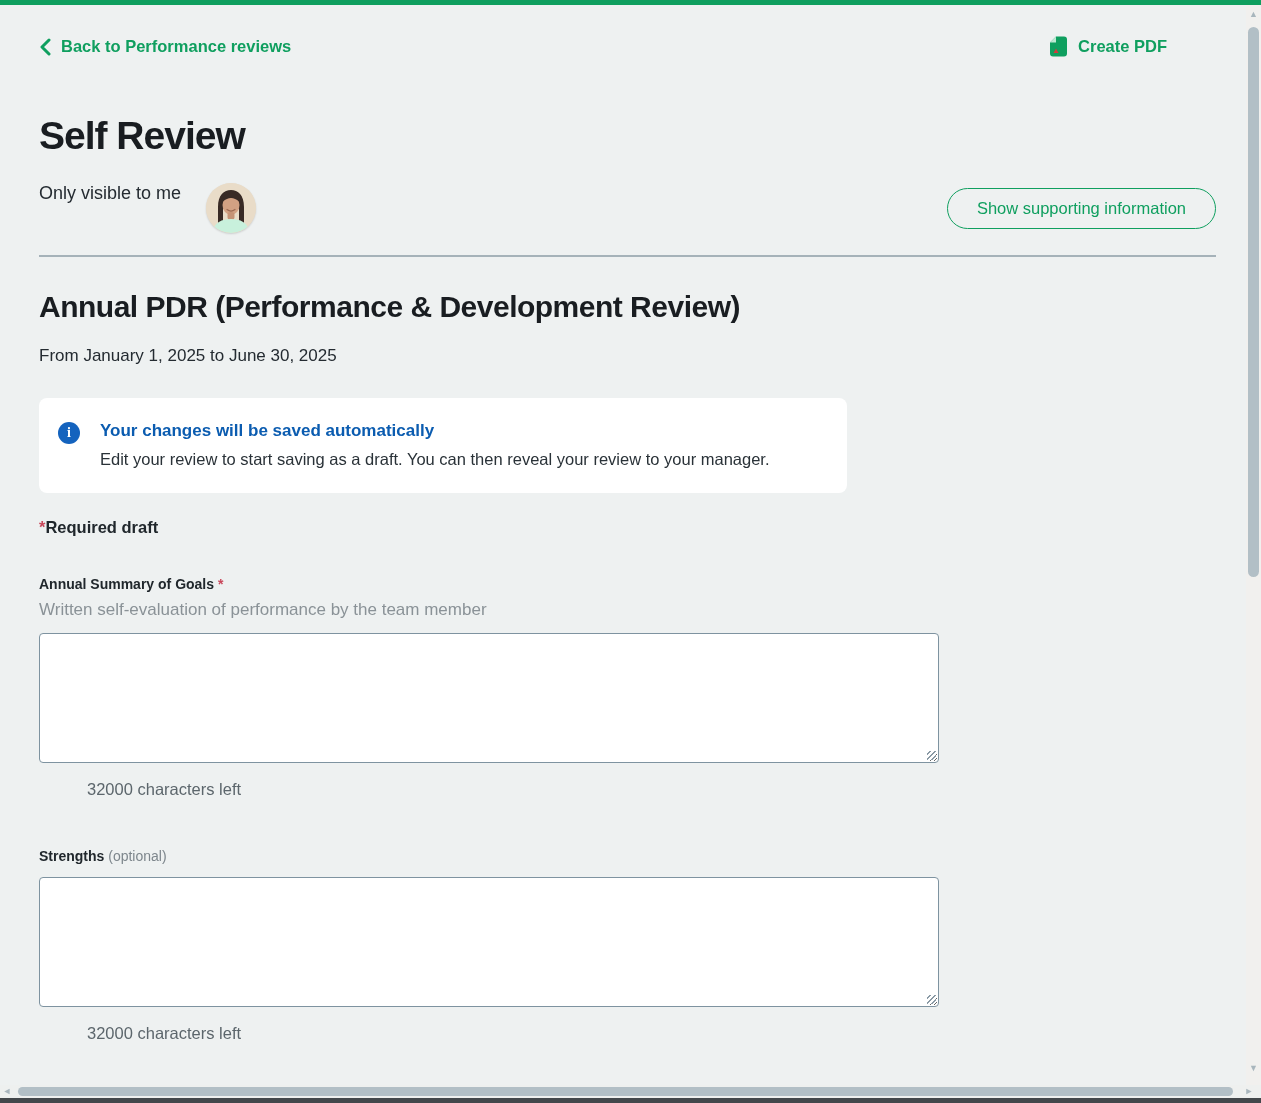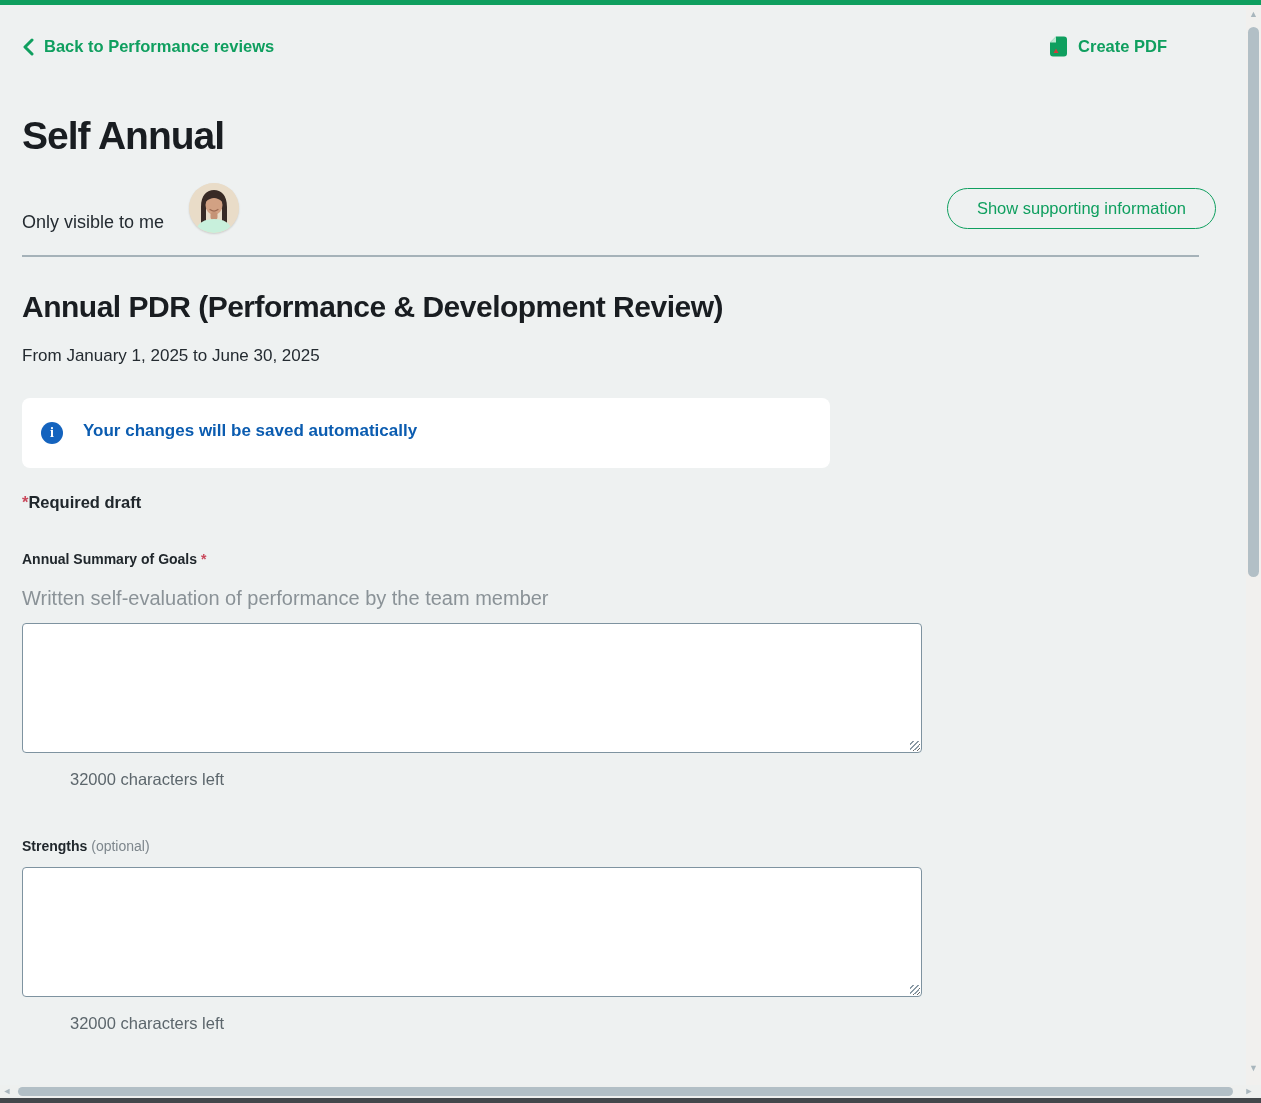--- a/index.html
+++ b/index.html
@@ -7,38 +7,38 @@
   body {
     width:1261px; height:1103px; position:relative; overflow:hidden;
     background:#eef1f1;
     font-family:"Liberation Sans", sans-serif;
     color:#242b31;
   }
   
   .top-accent { position:absolute; top:0; left:0; width:100%; height:5px; background:#0f9f5f; }
 
   
-  .content { position:absolute; top:5px; left:0; width:1246px; padding:31px 30px 0 22px; }
+  .content { position:absolute; top:5px; left:0; width:1246px; padding:31px 30px 0 39px; }
 
   .nav-row { display:flex; justify-content:space-between; align-items:center; }
   .link-green {
     display:flex; align-items:center; gap:10px;
     color:#0f9f5f; font-weight:bold; font-size:16.5px; cursor:pointer;
   }
   .nav-right { padding-right:49px; }
   .chev-icon svg { display:block; }
   .pdf-icon svg { display:block; }
 
   h1.page-title {
     margin:56px 0 0 0; font-size:39px; line-height:46px; font-weight:800;
     letter-spacing:-1px; color:#191d21;
   }
 
   .visibility-row { margin-top:24px; display:flex; justify-content:space-between; align-items:center; height:50px; }
-  .visibility-left { display:flex; align-items:flex-end; gap:25px; }
+  .visibility-left { display:flex; align-items:flex-start; gap:25px; }
   .visibility-label { font-size:18px; color:#242b31; }
   .avatar { width:50px; height:50px; border-radius:50%; overflow:hidden; background:#e9dcc8; box-shadow:0 1px 2px rgba(0,0,0,.15); }
   .avatar svg { display:block; }
 
   .btn-outline {
     border:1.5px solid #0f9f5f; background:transparent; color:#0f9f5f;
     font-family:"Liberation Sans", sans-serif;
     font-weight:normal; font-size:16.5px; padding:0 29px; height:41px;
     border-radius:25px; cursor:pointer;
   }
@@ -61,21 +61,21 @@
     font-family:"Liberation Serif", serif; margin-top:1px;
   }
   .banner-title { font-size:17px; font-weight:bold; color:#0b5cb0; }
   .banner-body { margin-top:9px; font-size:16.5px; color:#2a3238; }
 
   .required-note { margin-top:25px; font-size:16.5px; font-weight:bold; color:#20272c; }
   .req-star { color:#c9485b; font-weight:bold; }
 
   .field-label { margin-top:39px; font-size:14px; font-weight:bold; color:#20272c; }
   .field-label .suffix { font-weight:normal; color:#7d868c; }
-  .field-desc { margin-top:20px; font-size:20px; color:#8a9297; }
+  .field-desc { margin-top:8px; font-size:17px; color:#8a9297; }
   .field-textarea {
     display:block; margin-top:13px; width:900px; height:130px;
     background:#ffffff; border:1px solid #7e93a0; border-radius:4px;
     resize:vertical; padding:10px 12px; font:16px "Liberation Sans", sans-serif; color:#242b31;
     outline:none;
   }
   .resize-grip { position:relative; width:900px; height:0; }
   .resize-grip i {
     position:absolute; right:3px; top:-12px; width:9px; height:9px;
     background:repeating-linear-gradient(135deg, transparent 0 2px, #8a9aa5 2px 3.5px);
@@ -116,21 +116,21 @@
         <svg width="19" height="21" viewBox="0 0 19 21">
           <path d="M7 0.5 H15 a3 3 0 0 1 3 3 V17.5 a3 3 0 0 1 -3 3 H4 a3 3 0 0 1 -3 -3 V6.5 Z" fill="#0f9f5f"></path>
           <path d="M7 0.5 V6.5 H1 Z" fill="#bfe9d4"></path>
           <path d="M4.5 17 L7 12.5 L9.5 17 Z" fill="#d23b3b"></path>
         </svg>
       </span>
       <span>Create PDF</span>
     </div>
   </div>
 
-  <h1 class="page-title">Self Annual</h1>
+  <h1 class="page-title">Self Review</h1>
 
   <div class="visibility-row">
     <div class="visibility-left">
       <span class="visibility-label">Only visible to me</span>
       <span class="avatar">
         <svg width="50" height="50" viewBox="0 0 50 50">
           <defs>
               <clipPath id="avclip">
                 <circle cx="25" cy="25" r="25"></circle>
               </clipPath>
@@ -152,20 +152,21 @@
 
   <div class="divider"></div>
 
   <h2 class="review-heading">Annual PDR (Performance &amp; Development Review)</h2>
   <div class="review-period">From January 1, 2025 to June 30, 2025</div>
 
   <div class="banner">
     <span class="info-icon">i</span>
     <div>
       <div class="banner-title">Your changes will be saved automatically</div>
+      <div class="banner-body">Edit your review to start saving as a draft. You can then reveal your review to your manager.</div>
     </div>
   </div>
 
   <div class="required-note"><span class="req-star">*</span><span>Required draft</span></div>
 
   <div class="field-block">
     <div class="field-label"><span>Annual Summary of Goals</span> <span class="req-star">*</span></div>
     <div class="field-desc">Written self-evaluation of performance by the team member</div>
     <textarea class="field-textarea" style=""></textarea>
     <div class="resize-grip">

